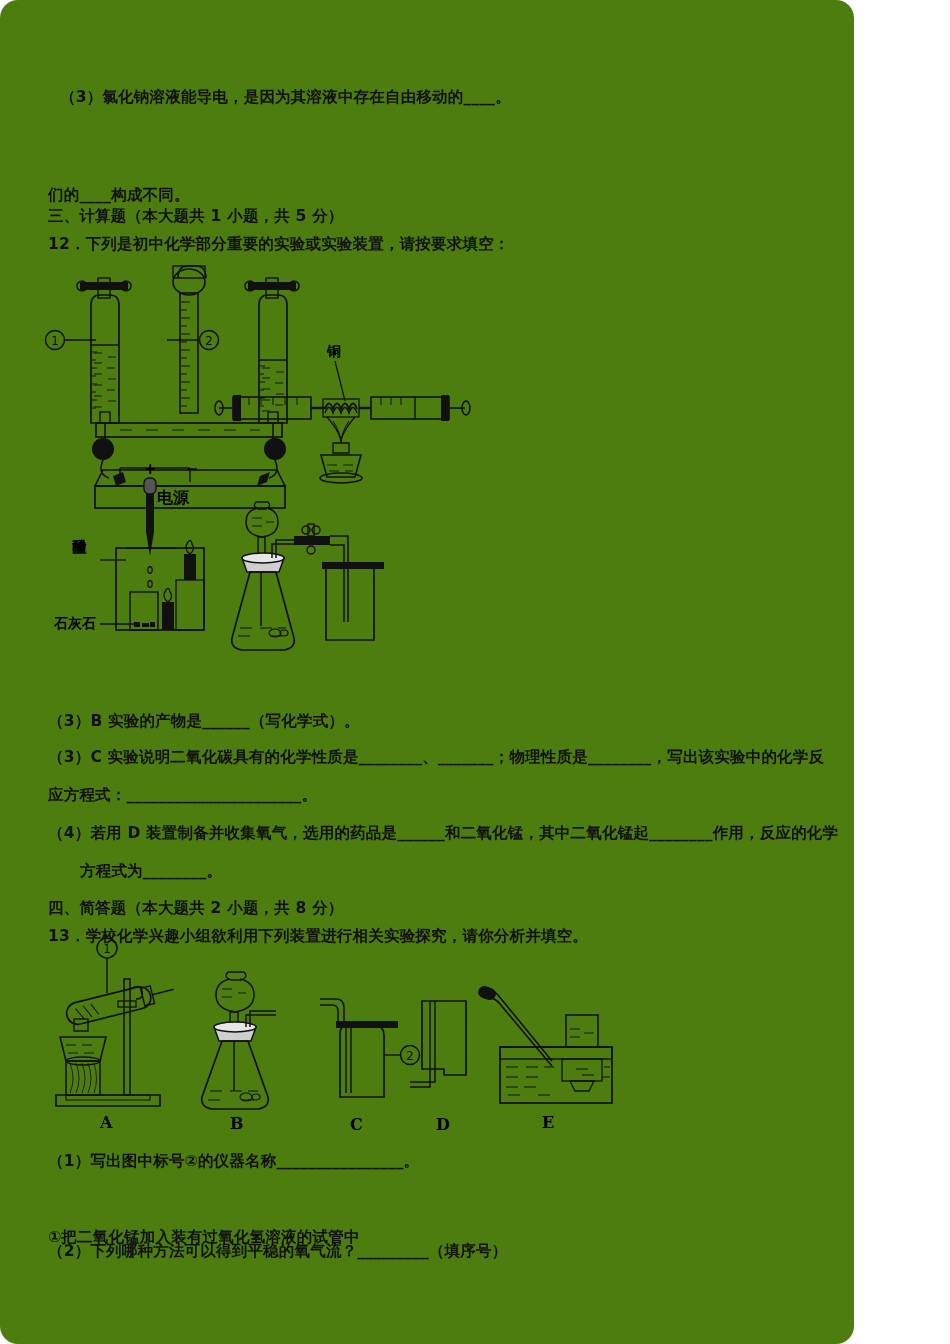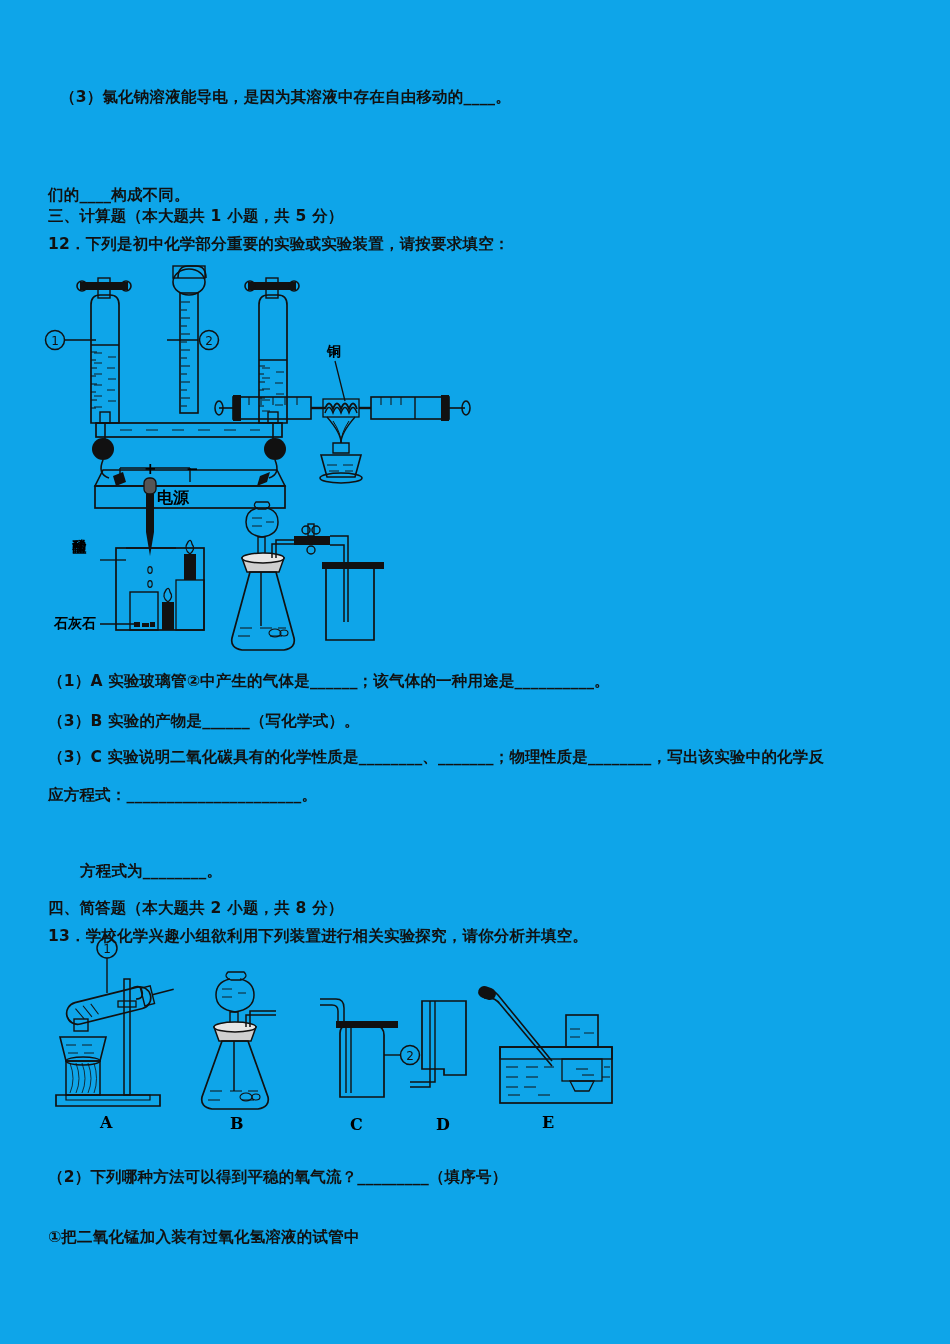--- a/index.html
+++ b/index.html
@@ -11,23 +11,24 @@
     width: 950px;
     height: 1344px;
     position: relative;
     font-family: "DejaVu Sans", "Liberation Sans", sans-serif;
     color: #000000;
     overflow: hidden;
   }
   .page {
     position: absolute;
     left: 0; top: 0;
-    width: 950px;
+    width: 854px;
     height: 1344px;
-    background: #0ea5e9;
+    background: #4d7c0f;
+    border-radius: 18px;
   }
   .txt {
     position: absolute;
     font-size: 15.5px;
     font-weight: 700;
     letter-spacing: 0.2px;
     white-space: nowrap;
     color: #111;
     line-height: 1.2;
   }
@@ -347,31 +348,31 @@
 
         <path d="M102 36 h18 v86" fill="none" stroke="#111" stroke-width="1.5"></path>
         <path d="M102 45 h14 v77" fill="none" stroke="#111" stroke-width="1.5"></path>
 
         <path d="M98 68 h48 v72 h-48 z" fill="none" stroke="#111" stroke-width="1.7"></path>
         <rect x="94" y="62" width="62" height="7" fill="#111"></rect>
       </svg>
     </div>
   </div>
 
-  <div class="txt" style="left:48px; top:672px;">
-    <span>（1）A 实验玻璃管②中产生的气体是______；该气体的一种用途是__________。</span>
-  </div>
   <div class="txt" style="left:48px; top:712px;">
     <span>（3）B 实验的产物是______（写化学式）。</span>
   </div>
   <div class="txt" style="left:48px; top:748px;">
     <span>（3）C 实验说明二氧化碳具有的化学性质是________、_______；物理性质是________，写出该实验中的化学反</span>
   </div>
   <div class="txt" style="left:48px; top:786px;">
     <span>应方程式：______________________。</span>
+  </div>
+  <div class="txt" style="left:48px; top:824px;">
+    <span>（4）若用 D 装置制备并收集氧气，选用的药品是______和二氧化锰，其中二氧化锰起________作用，反应的化学</span>
   </div>
   <div class="txt" style="left:48px; top:862px;margin-left:32px;">
     <span>方程式为________。</span>
   </div>
 
   <div class="txt" style="left:48px; top:899px;text-align:right;">
     <span>四、简答题（本大题共 2 小题，共 8 分）</span>
   </div>
   <div class="txt" style="left:48px; top:927px;">
     <span>13．学校化学兴趣小组欲利用下列装置进行相关实验探究，请你分析并填空。</span>
@@ -529,20 +530,23 @@
           <line x1="30" y1="110" x2="42" y2="110"></line>
             <line x1="60" y1="110" x2="72" y2="110"></line>
           <line x1="98" y1="84" x2="110" y2="84"></line>
             <line x1="104" y1="90" x2="116" y2="90"></line>
         </g>
       </svg>
       <div class="fig-label" style="left:64px; top:128px;">E</div>
     </div>
   </div>
 
-  <div class="txt" style="left:48px; top:1168px;">
+  <div class="txt" style="left:48px; top:1152px;">
+    <span>（1）写出图中标号②的仪器名称________________。</span>
+  </div>
+  <div class="txt" style="left:48px; top:1242px;">
     <span>（2）下列哪种方法可以得到平稳的氧气流？_________（填序号）</span>
   </div>
   <div class="txt" style="left:48px; top:1228px;text-align:center;">
     <span>①把二氧化锰加入装有过氧化氢溶液的试管中</span>
   </div>
 
 </div>
 
 </body></html>

